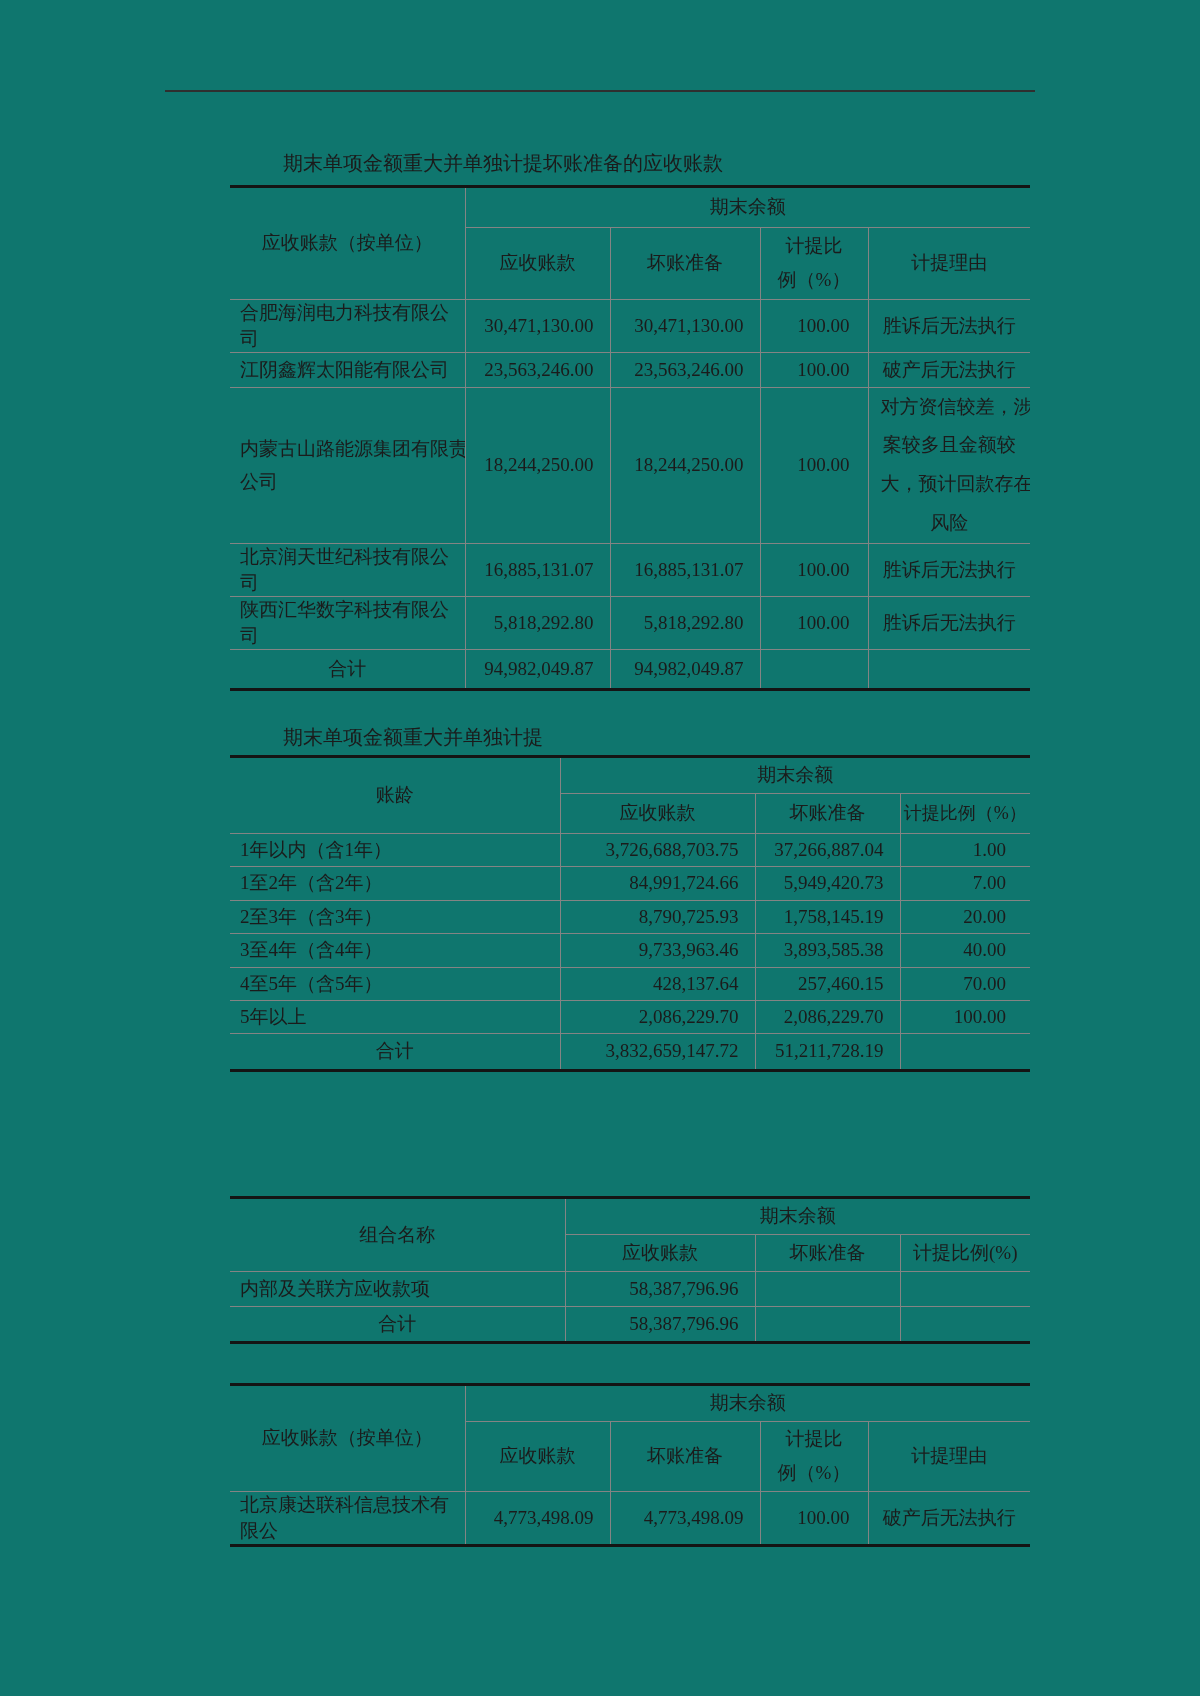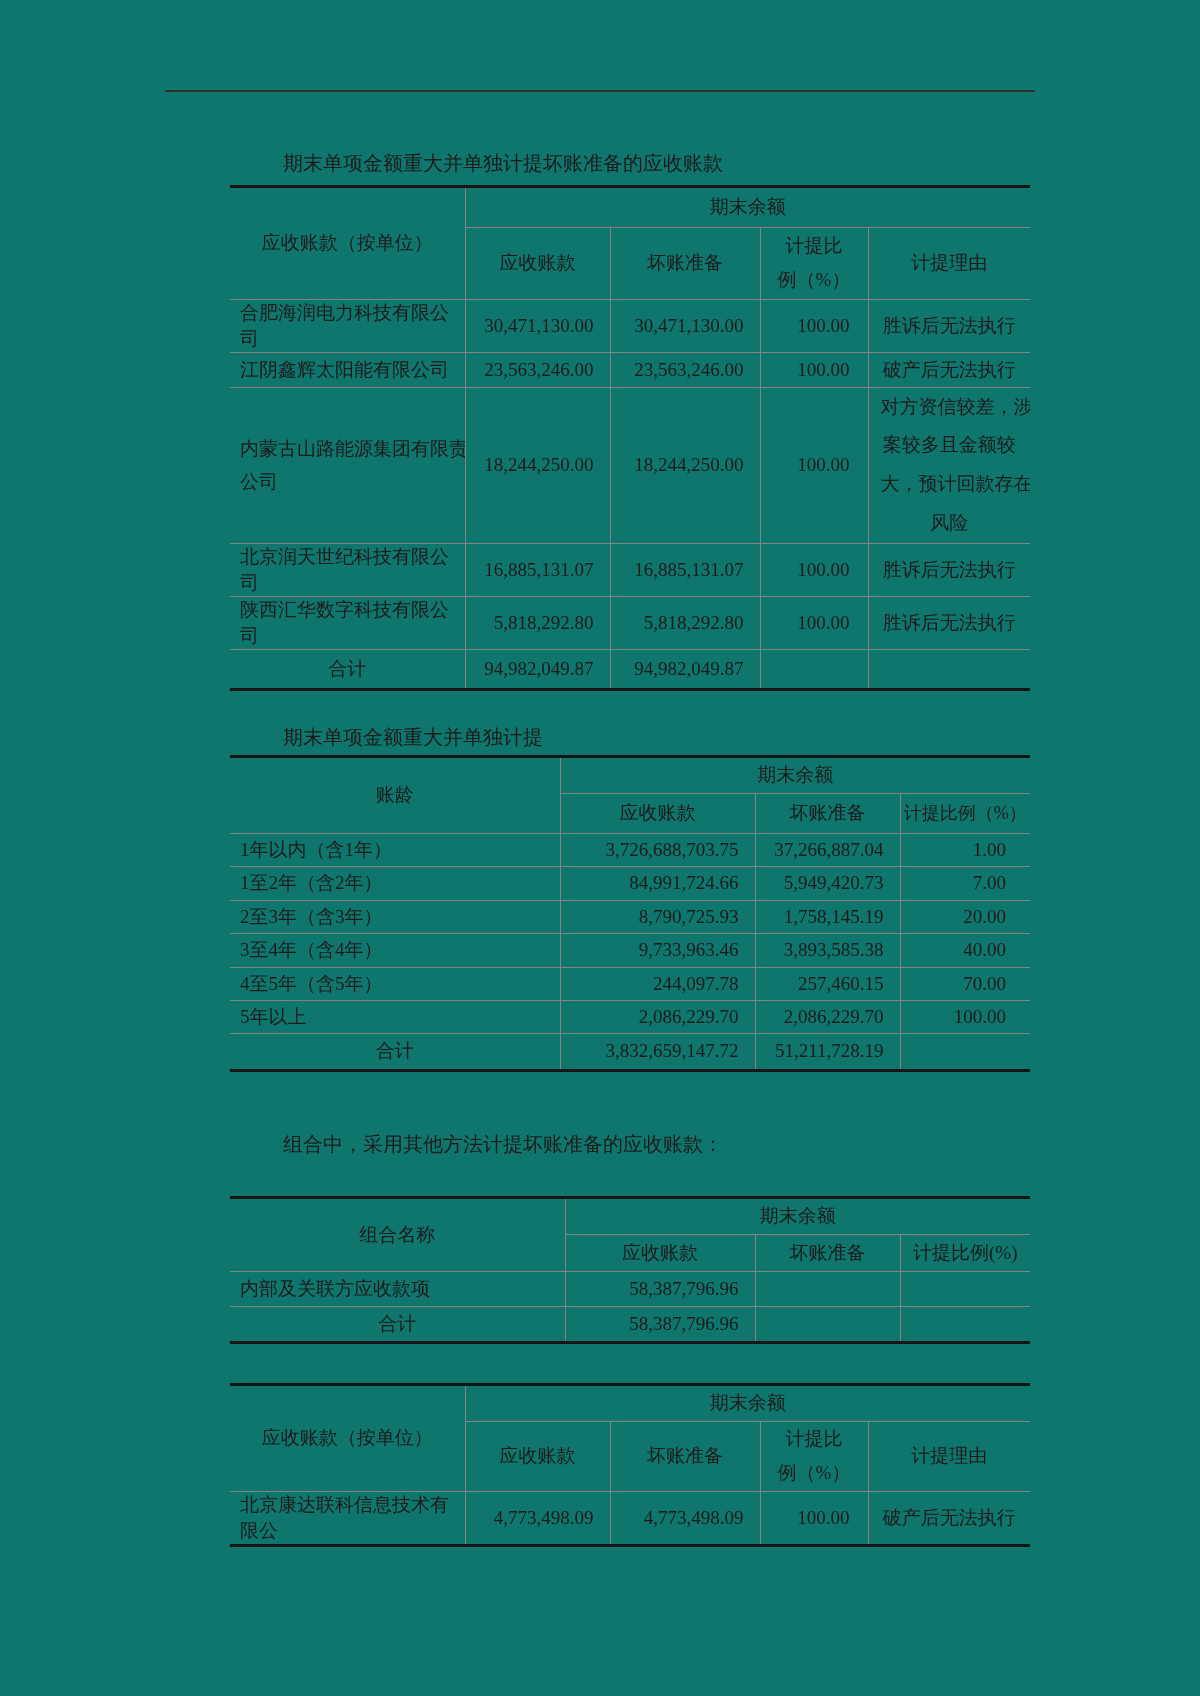--- a/index.html
+++ b/index.html
@@ -154,41 +154,40 @@
         <td class="pct2 edge-r">20.00</td>
       </tr>
       <tr style="height:34px">
         <td class="edge-l name">3至4年（含4年）</td>
         <td class="num">9,733,963.46</td>
         <td class="num">3,893,585.38</td>
         <td class="pct2 edge-r">40.00</td>
       </tr>
       <tr style="height:33px">
         <td class="edge-l name">4至5年（含5年）</td>
-        <td class="num">244,097.78</td>
+        <td class="num">428,137.64</td>
         <td class="num">257,460.15</td>
         <td class="pct2 edge-r">70.00</td>
       </tr>
       <tr style="height:33px">
         <td class="edge-l name">5年以上</td>
         <td class="num">2,086,229.70</td>
         <td class="num">2,086,229.70</td>
         <td class="pct2 edge-r">100.00</td>
       </tr>
       <tr style="height:36px" class="lastrow">
         <td class="edge-l ctr">合计</td>
         <td class="num">3,832,659,147.72</td>
         <td class="num">51,211,728.19</td>
         <td class="edge-r"></td>
       </tr>
     </tbody>
       </table>
   </div>
 
-  <div class="sec-title" style="top:1131px">组合中，采用其他方法计提坏账准备的应收账款：</div>
 
   <div class="tbl" style="top:1196px">
     <table>
       <colgroup>
           <col style="width:335px">
           <col style="width:190px">
           <col style="width:145px">
           <col style="width:130px">
         </colgroup>
       <tbody>

